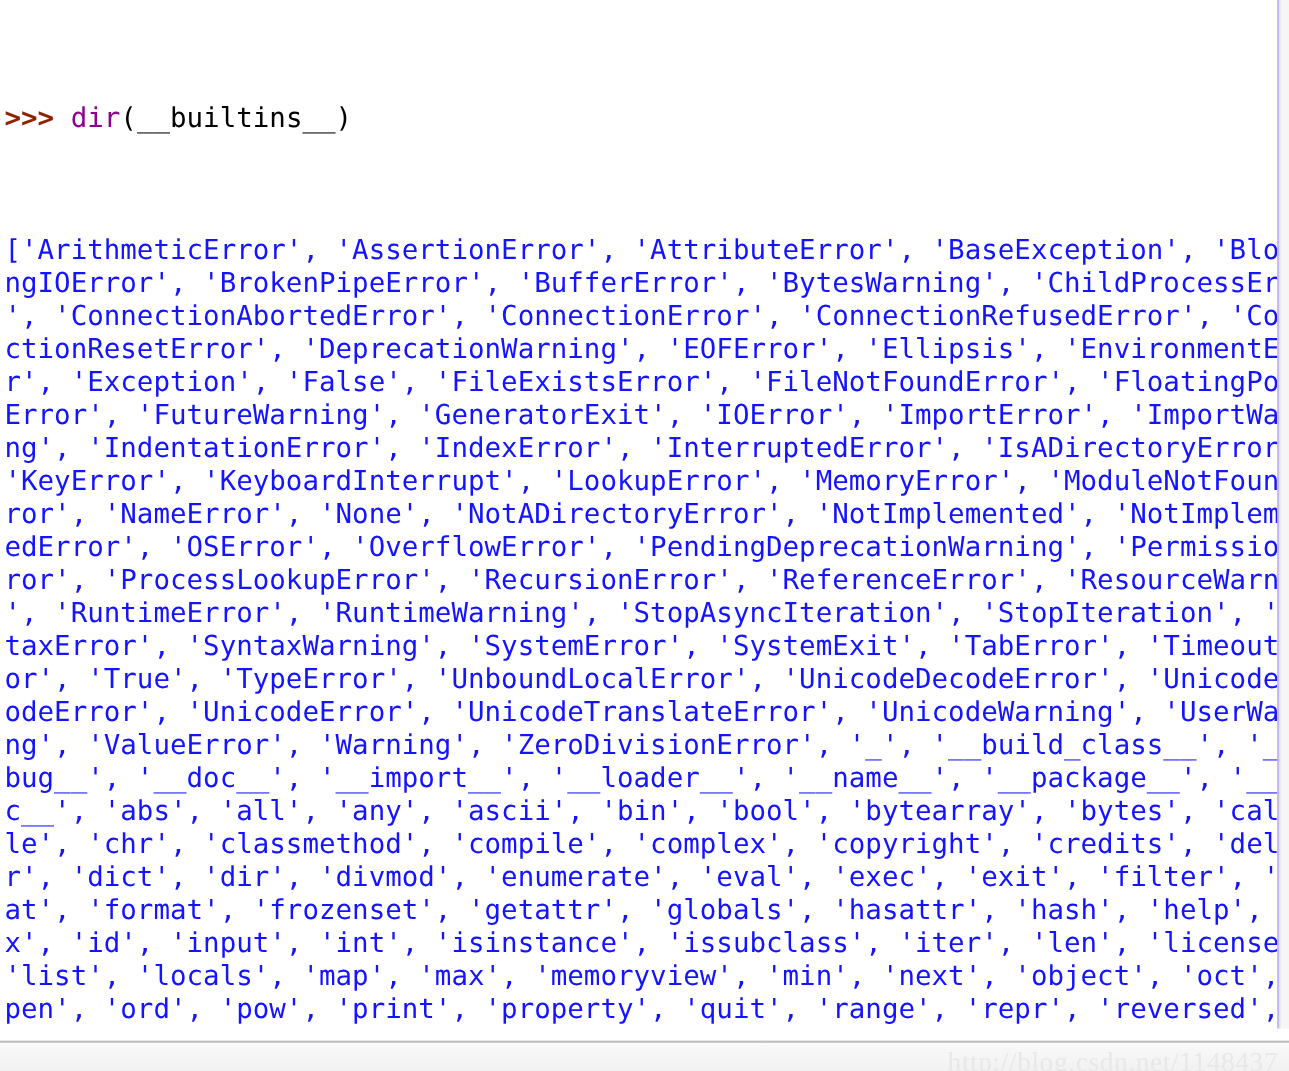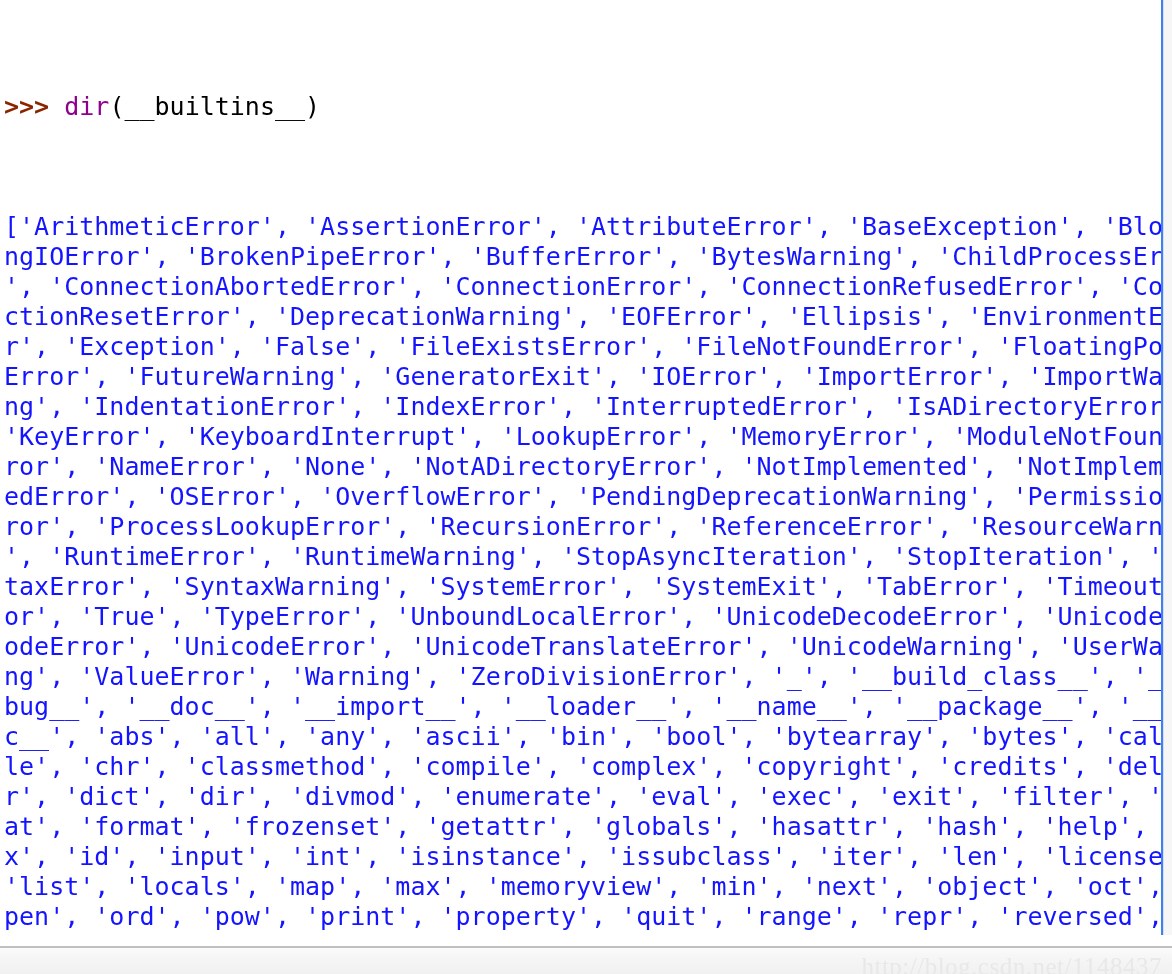--- a/index.html
+++ b/index.html
@@ -27,21 +27,21 @@
   }
 
   
   #shell-text-area {
     position: absolute;
     left: 0;
     top: 0;
     right: 9px;
     bottom: 39px;
     background: #ffffff;
-    border-right: 2px solid #3b82f6;
+    border-right: 2px solid #c4b5fd;
     box-sizing: border-box;
     overflow: hidden;
   }
 
   #shell-lines {
     position: absolute;
     left: 4px;
     top: 2px;
     right: 2px;
     font-family: "DejaVu Sans Mono", monospace;

